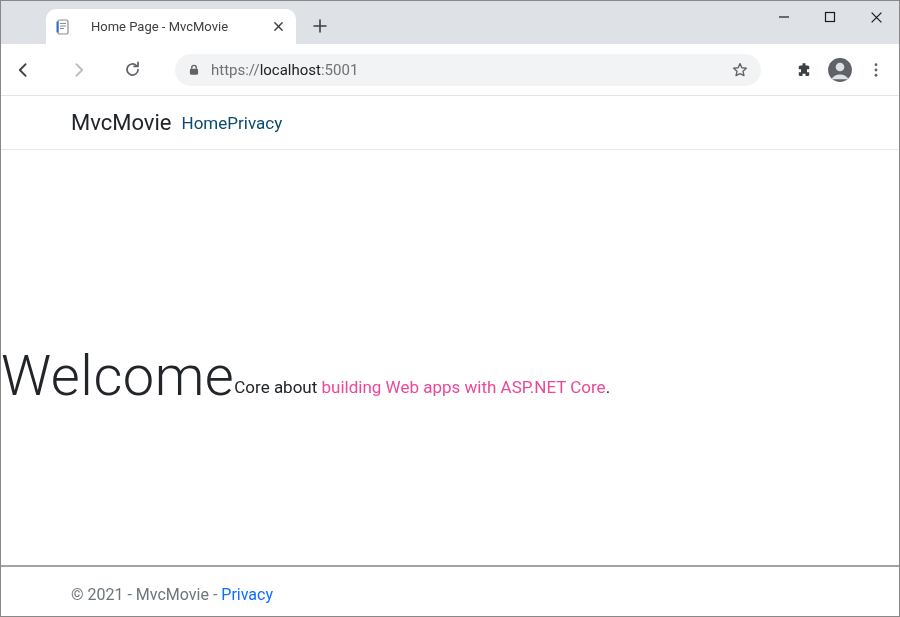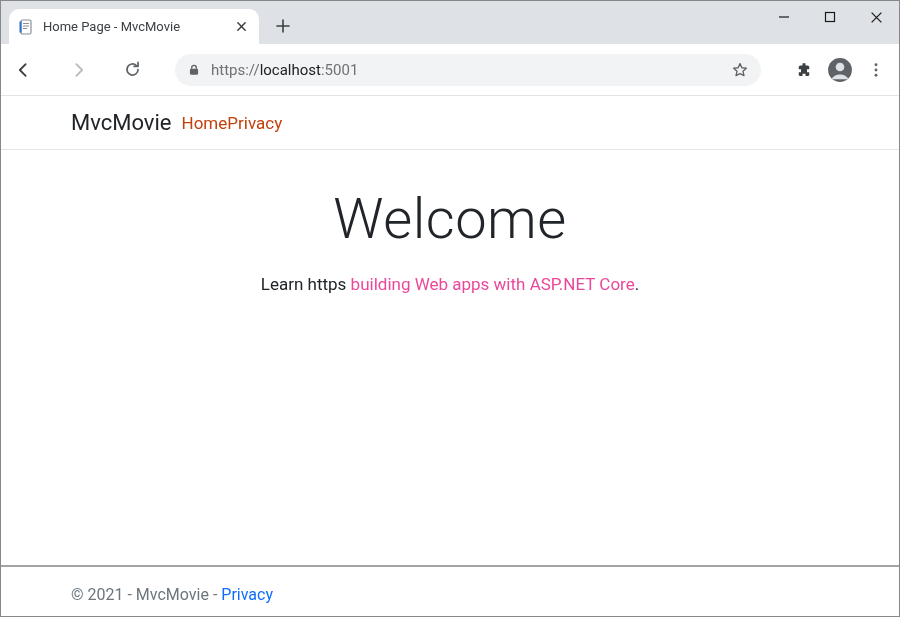--- a/index.html
+++ b/index.html
@@ -31,24 +31,25 @@
     }
     .tab {
       display: flex;
       align-items: center;
       height: 35px;
       min-width: 250px;
       background: #fff;
       border-top-left-radius: 10px;
       border-top-right-radius: 10px;
       padding: 0 10px;
-      gap: 8px;
+      gap: 19px;
       font-size: 13px;
       color: #3c4043;
       position: relative;
+      margin-left: 37px;
     }
     .tab .favicon {
       width: 16px; height: 16px;
       display: inline-flex; align-items: center; justify-content: center;
       color: #5f6368;
     }
     .tab .tab-title { flex: 1; white-space: nowrap; overflow: hidden; text-overflow: ellipsis; }
     .tab .tab-close {
       width: 16px; height: 16px;
       display: inline-flex; align-items: center; justify-content: center;
@@ -125,26 +126,26 @@
 
     .navbar {
       display: flex;
       align-items: center;
       padding: 14px 30px 14px 70px;
       border-bottom: 1px solid #e5e5e5;
       font-size: 17px;
       color: #212529;
     }
     .navbar .brand { font-size: 22px; color: #212529; margin-right: 10px; cursor:pointer; }
-    .navbar .nav-link { color: #c2410c; cursor: pointer; }
+    .navbar .nav-link { color: #0c4a6e; cursor: pointer; }
 
     .main {
       flex: 1;
       display: flex;
-      flex-direction: column;
+      flex-direction: row;
       align-items: center;
       padding-top: 36px;
     }
     .main h1 {
       font-weight: 300;
       font-size: 56px;
       color: #212529;
       letter-spacing: 0.5px;
     }
     .main p.lead {
@@ -275,21 +276,21 @@
 
   <div class="navbar">
     <span class="brand">MvcMovie</span>
     <span class="nav-link">Home</span>
     <span class="nav-link">Privacy</span>
   </div>
 
   <div class="main">
     <h1>Welcome</h1>
     <p class="lead">
-      <span>Learn https </span><a>building Web apps with ASP.NET Core</a><span>.</span>
+      <span>Core about </span><a>building Web apps with ASP.NET Core</a><span>.</span>
     </p>
   </div>
 
   <div class="footer">
     <span>© 2021 - MvcMovie - </span><a>Privacy</a>
   </div>
 
 </div>
 
 </body></html>

